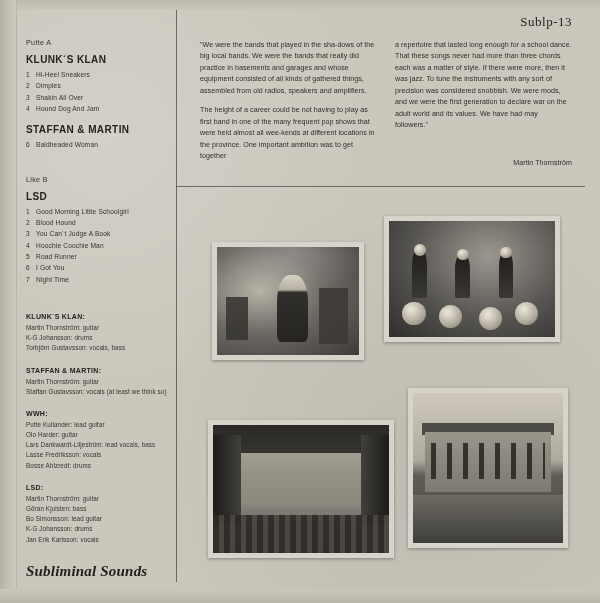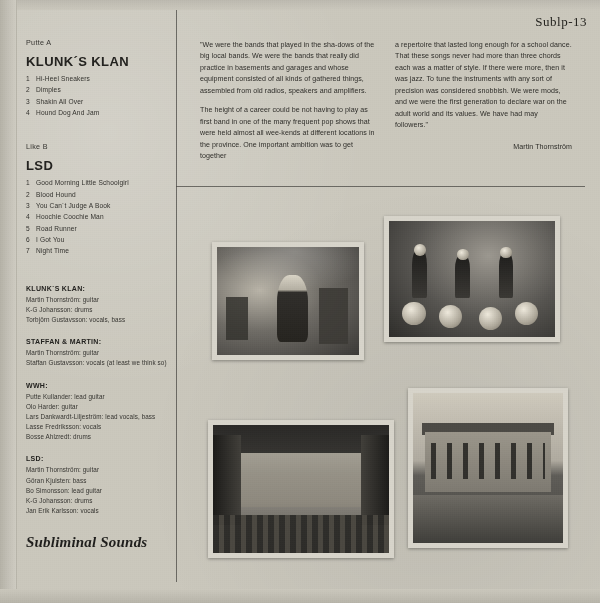--- a/index.html
+++ b/index.html
@@ -81,21 +81,21 @@
     width: 142px;
     color: #2c2b28;
   }
   .side-label {
     font-size: 7.2px;
     letter-spacing: 0.3px;
     margin-bottom: 7px;
     color: #34332f;
   }
   .band-name {
-    font-size: 13px;
+    font-size: 10px;
     font-weight: bold;
     letter-spacing: 0.4px;
     margin: 0 0 4px 0;
     color: #23221f;
   }
   .track {
     font-size: 6.6px;
     line-height: 1.72;
     letter-spacing: 0.15px;
     color: #32312d;
@@ -134,21 +134,21 @@
     font-style: italic;
     font-weight: bold;
     font-size: 15px;
     letter-spacing: 0.2px;
     color: #1f1e1c;
   }
 
   
   .cat-no {
     position: absolute;
-    right: 13px;
+    right: 28px;
     top: 14px;
     font-family: "Liberation Serif", serif;
     font-size: 13px;
     letter-spacing: 0.5px;
     color: #24231f;
   }
 
   
   .notes {
     position: absolute;
@@ -163,21 +163,21 @@
     font-size: 7.1px;
     line-height: 1.62;
     color: #2e2d29;
     letter-spacing: 0.05px;
     text-align: left;
   }
   .notes-col p {
     margin: 0 0 8px 0;
   }
   .sig {
-    margin-top: 10px;
+    margin-top: 26px;
     text-align: right;
     font-size: 7.1px;
     color: #2e2d29;
   }
 
   
   .collage {
     position: absolute;
     left: 186px;
     top: 196px;
@@ -325,20 +325,27 @@
         <span class="num">3</span>
         <span>Shakin All Over</span>
       </div>
       <div class="track">
         <span class="num">4</span>
         <span>Hound Dog And Jam</span>
       </div>
     </div>
 
 
+    <div class="group">
+      <div class="band-name">STAFFAN &amp; MARTIN</div>
+      <div class="track">
+        <span class="num">6</span>
+        <span>Baldheaded Woman</span>
+      </div>
+    </div>
 
     <div class="gap-big"></div>
 
     <div class="side-label">Like B</div>
 
     <div class="group">
       <div class="band-name">LSD</div>
       <div class="track">
         <span class="num">1</span>
         <span>Good Morning Little Schoolgirl</span>

